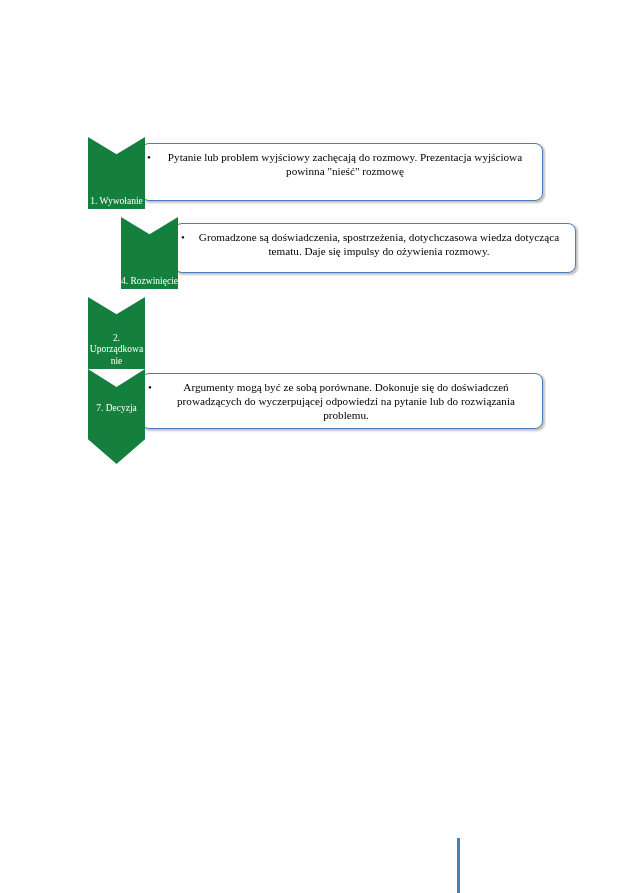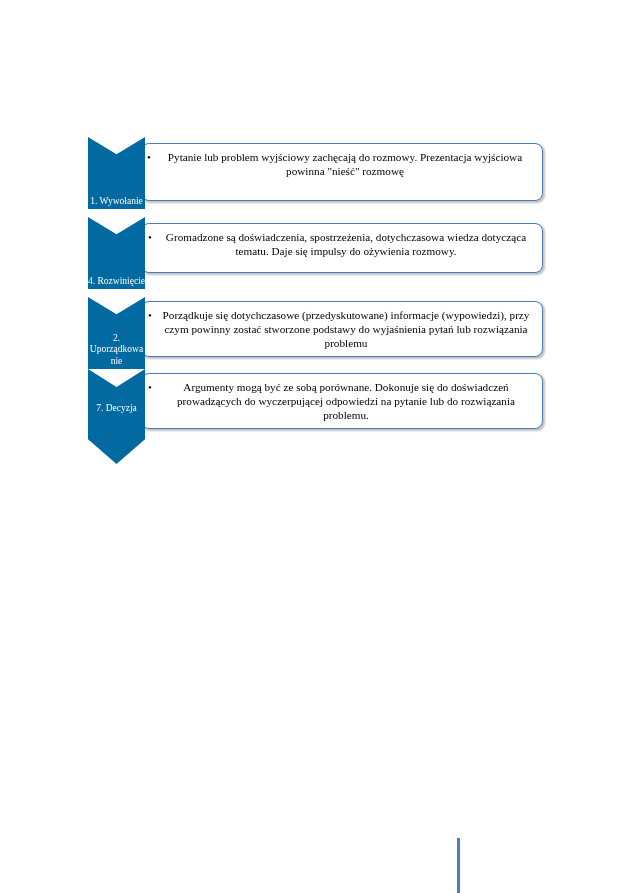--- a/index.html
+++ b/index.html
@@ -38,21 +38,21 @@
     width: 460px;
   }
 
   
   .chevron {
     position: absolute;
     left: 0;
     top: 0;
     width: 57px;
     color: #ffffff;
-    background: #0369a1;
+    background: #15803d;
     -webkit-clip-path: polygon(0% 0%, 50% 24%, 100% 0%, 100% 100%, 50% 100%, 0% 100%);
     clip-path: polygon(0% 0%, 50% 24%, 100% 0%, 100% 100%, 50% 100%, 0% 100%);
     box-sizing: border-box;
     display: flex;
     flex-direction: column;
     justify-content: flex-end;
     align-items: center;
     padding-bottom: 2px;
     z-index: 2;
   }
@@ -137,33 +137,30 @@
 
     <div class="stage" style="top:0px;height:72px;">
       <div class="textbox" style="top:6px;min-height:58px;">
         <div class="bullet-line">Pytanie lub problem wyjściowy zachęcają do rozmowy. Prezentacja wyjściowa powinna "nieść" rozmowę</div>
       </div>
       <div class="chevron" style="height:72px;">
         <div class="chevron-label">1. Wywołanie</div>
       </div>
     </div>
 
-    <div class="stage" style="top:80px;height:72px;">
+    <div class="stage" style="top:80px;height:72px;margin-left:33px;">
       <div class="textbox" style="top:6px;min-height:50px;">
         <div class="bullet-line wide-bullet">Gromadzone są doświadczenia, spostrzeżenia, dotychczasowa wiedza dotycząca tematu. Daje się impulsy do ożywienia rozmowy.</div>
       </div>
       <div class="chevron" style="height:72px;">
         <div class="chevron-label">4. Rozwinięcie</div>
       </div>
     </div>
 
     <div class="stage" style="top:160px;height:72px;">
-      <div class="textbox" style="top:4px;min-height:54px;">
-        <div class="bullet-line wide-bullet">Porządkuje się dotychczasowe (przedyskutowane) informacje (wypowiedzi), przy czym powinny zostać stworzone podstawy do wyjaśnienia pytań lub rozwiązania problemu</div>
-      </div>
       <div class="chevron" style="height:72px;">
         <div class="chevron-label">2. Uporządkowanie</div>
       </div>
     </div>
 
     <div class="stage" style="top:232px;height:95px;">
       <div class="textbox" style="top:4px;min-height:54px;">
         <div class="bullet-line wide-bullet">Argumenty mogą być ze sobą porównane. Dokonuje się do doświadczeń prowadzących do wyczerpującej odpowiedzi na pytanie lub do rozwiązania problemu.</div>
       </div>
       <div class="chevron tail" style="height:95px;">

